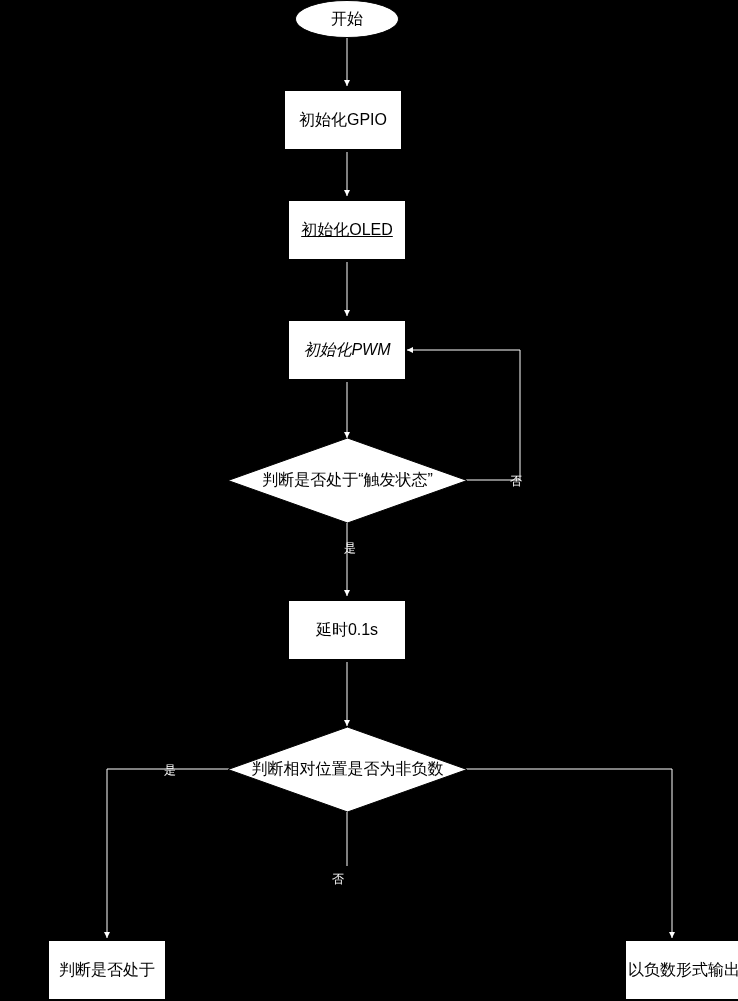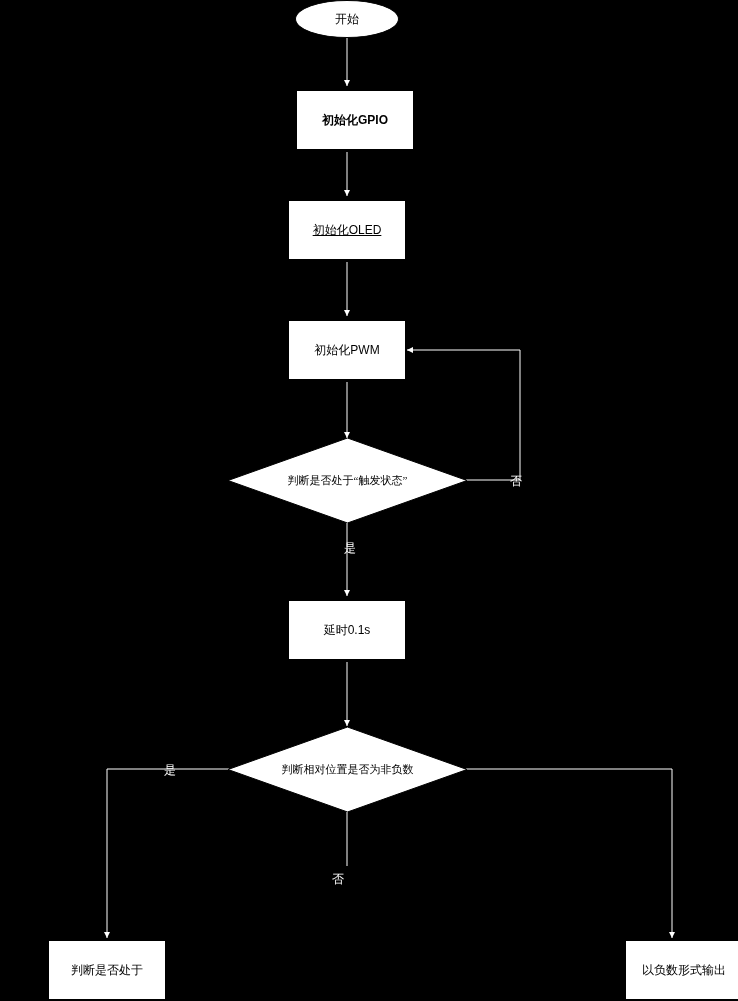--- a/index.html
+++ b/index.html
@@ -24,21 +24,21 @@
   .node {
     position: absolute;
     background: #ffffff;
     border: 1px solid #000000;
     box-sizing: border-box;
     display: flex;
     align-items: center;
     justify-content: center;
     text-align: center;
     color: #000000;
-    font-size: 12px;
+    font-size: 16px;
     line-height: 1.2;
   }
   .node.terminator {
     border-radius: 50%;
   }
   .node.process {
     border-radius: 0;
   }
   .node-label {
     display: block;
@@ -56,23 +56,22 @@
   .decision .decision-label {
     position: absolute;
     left: 0;
     top: 0;
     width: 100%;
     height: 100%;
     display: flex;
     align-items: center;
     justify-content: center;
     color: #000000;
-    font-size: 11px;
+    font-size: 16px;
     white-space: nowrap;
-    font-family: Liberation Serif, serif;
   }
   .edge-label {
     position: absolute;
     color: #ffffff;
     font-size: 12px;
     white-space: nowrap;
   }
 </style>
 </head>
 <body>
@@ -102,29 +101,29 @@
 
   <path d="M466,769 L672,769 L672,938" fill="none" stroke="#ffffff" stroke-width="1" marker-end="url(#arrow)"></path>
 
   <line x1="347" y1="811" x2="347" y2="866" stroke="#ffffff" stroke-width="1"></line>
 </svg>
 
 <div class="node terminator" style="left:295px; top:0px; width:104px; height:38px;">
   <span class="node-label">开始</span>
 </div>
 
-<div class="node process" style="left:296px; top:90px; width:118px; height:60px;font-weight:bold;">
+<div class="node process" style="left:284px; top:90px; width:118px; height:60px;">
   <span class="node-label">初始化GPIO</span>
 </div>
 
 <div class="node process" style="left:288px; top:200px; width:118px; height:60px;text-decoration:underline;">
   <span class="node-label">初始化OLED</span>
 </div>
 
-<div class="node process" style="left:288px; top:320px; width:118px; height:60px;">
+<div class="node process" style="left:288px; top:320px; width:118px; height:60px;font-style:italic;">
   <span class="node-label">初始化PWM</span>
 </div>
 
 <div class="decision" style="left:228px; top:438px; width:239px; height:85px;">
   <svg width="239" height="85" xmlns="http://www.w3.org/2000/svg">
     <polygon points="119.5,0 239,42.5 119.5,85 0,42.5" fill="#ffffff" stroke="#000000" stroke-width="1"></polygon>
   </svg>
   <span class="decision-label">判断是否处于“触发状态”</span>
 </div>
 

